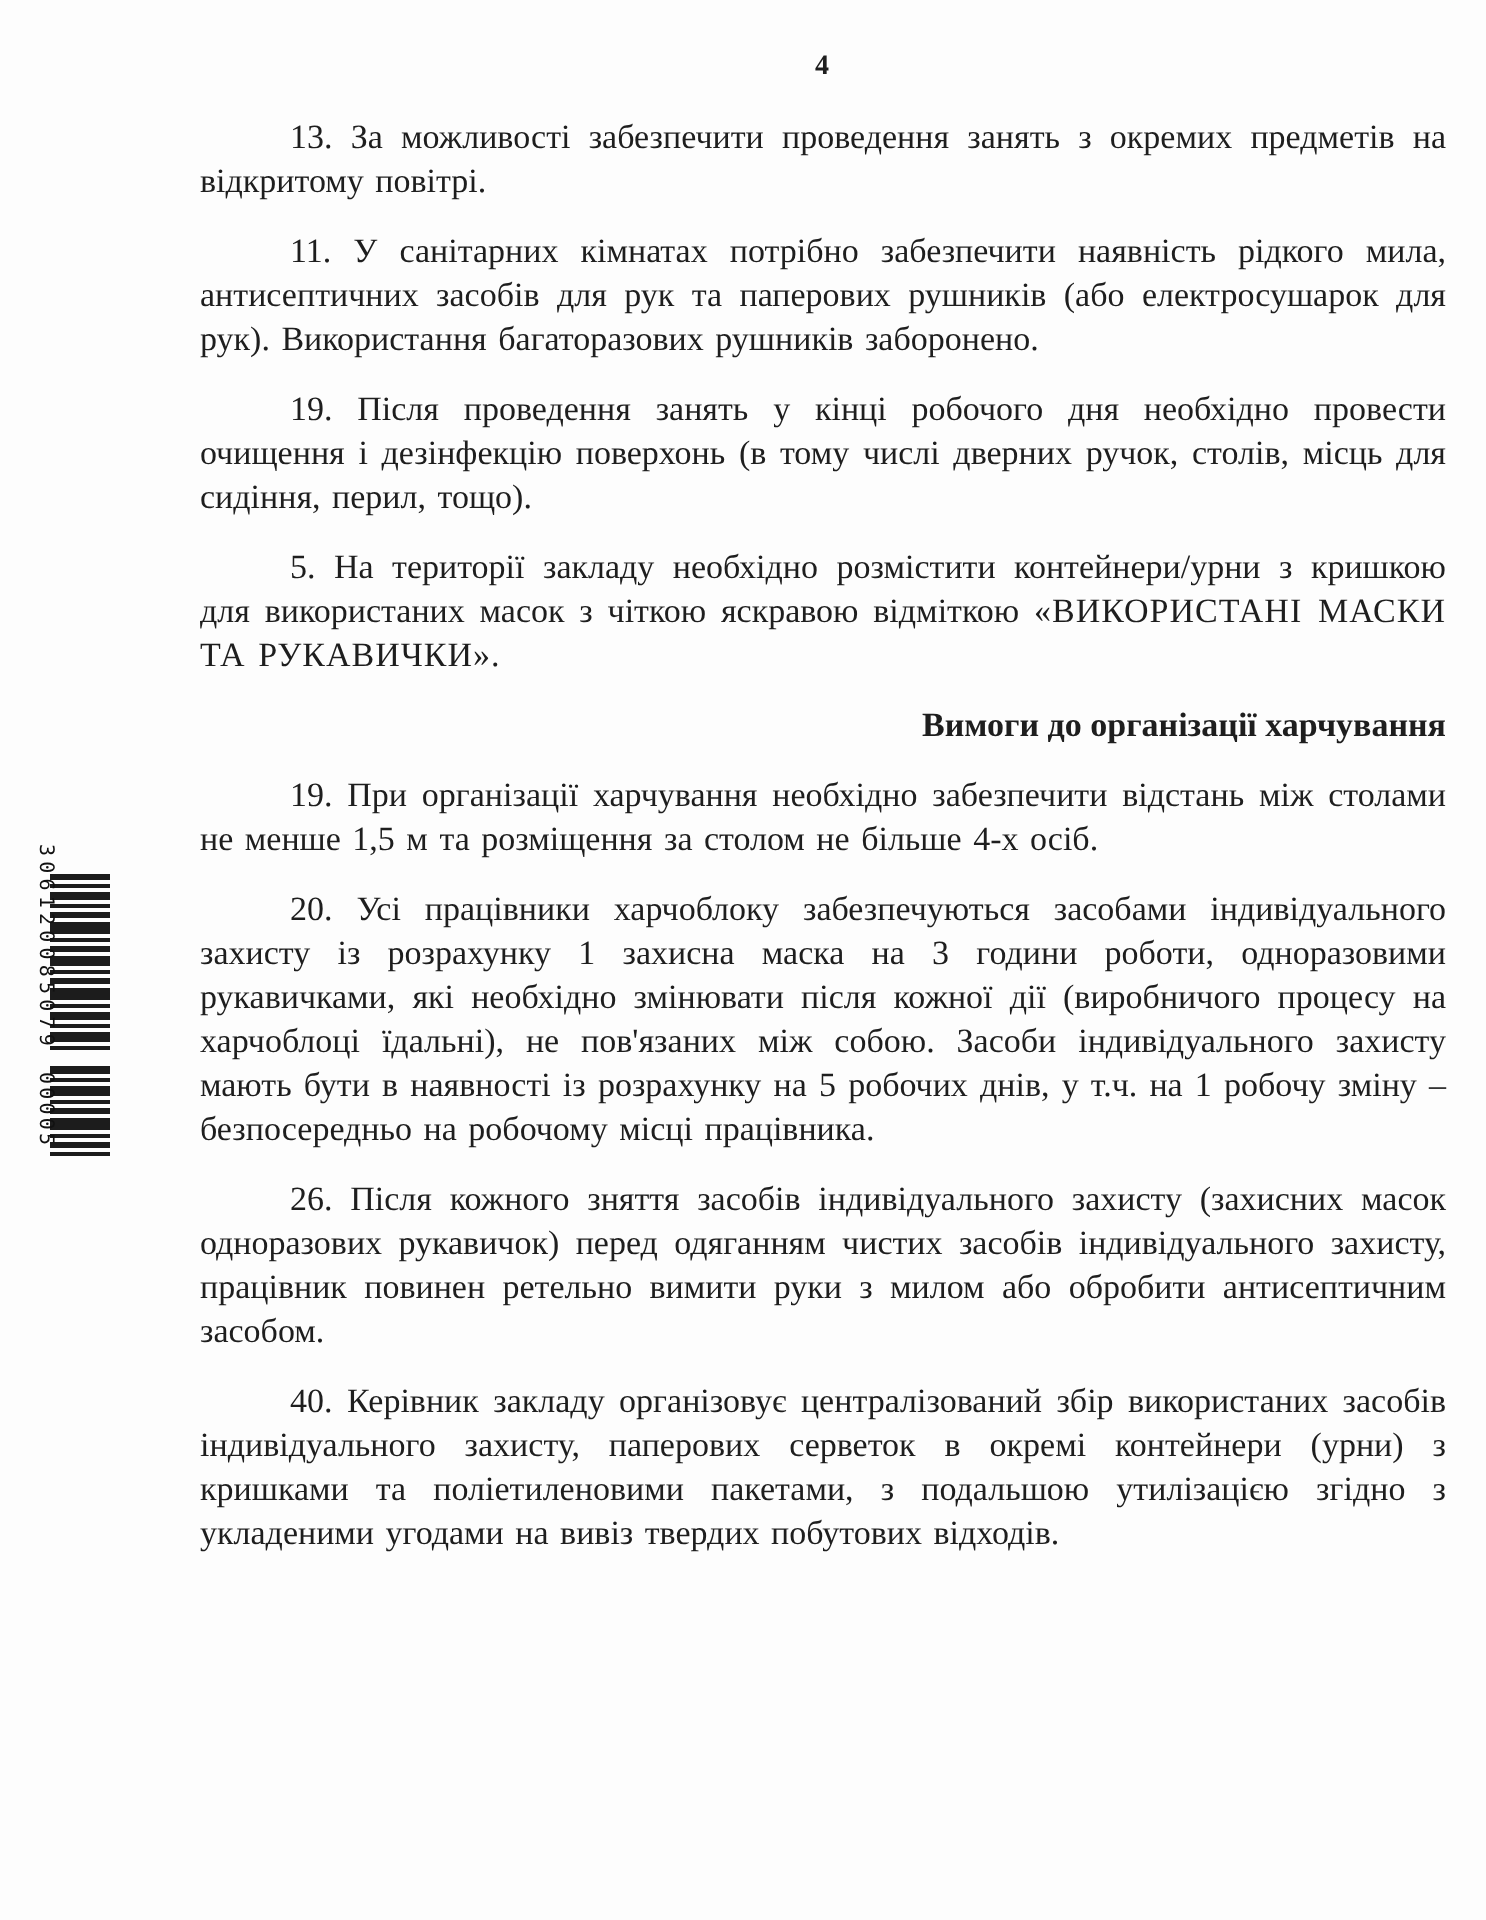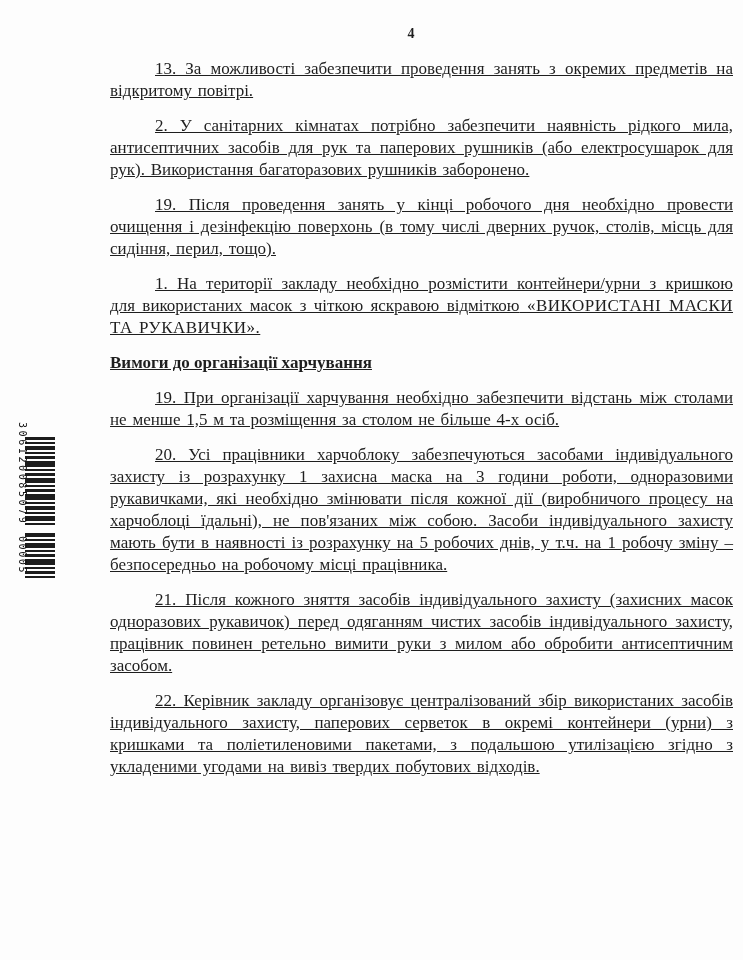--- a/index.html
+++ b/index.html
@@ -14,38 +14,37 @@
   .page-number{
     position:absolute;
     top:26px;left:100px;width:623px;
     text-align:center;
     font-size:14px;
     font-weight:bold;
     letter-spacing:1px;
   }
   .content{
     position:absolute;
-    top:58px;left:110px;width:623px;
+    top:58px;left:100px;width:623px;
     font-size:17px;
     line-height:22px;
-    text-decoration:underline;
   }
   .content p{
     margin:0 0 13px 0;
     text-indent:45px;
     text-align:justify;
     text-align-last:left;
     word-spacing:1.5px;
   }
   .content h2{
     margin:0 0 13px 0;
     font-size:17px;
     line-height:22px;
     font-weight:bold;
-    text-align:left;
+    text-align:right;
   }
   .caps-emphasis{
     font-style:normal;
     letter-spacing:0.5px;
   }
   
   .barcode{position:absolute;left:0;top:0;width:60px;height:960px;}
   .barcode-bars{position:absolute;left:25px;top:437px;}
   .barcode-digits{
     position:absolute;
@@ -97,25 +96,25 @@
         <rect x="0" y="139" width="30" height="2"></rect>
       </g>
     </svg>
     <span class="barcode-digits digits-main">306120085079</span>
     <span class="barcode-digits digits-tail">00005</span>
   </div>
 
   <div class="content">
 
     <p>13. За можливості забезпечити проведення занять з окремих предметів на відкритому повітрі.</p>
-    <p>2. У санітарних кімнатах потрібно забезпечити наявність рідкого мила, антисептичних засобів для рук та паперових рушників (або електросушарок для рук). Використання багаторазових рушників заборонено.</p>
+    <p>11. У санітарних кімнатах потрібно забезпечити наявність рідкого мила, антисептичних засобів для рук та паперових рушників (або електросушарок для рук). Використання багаторазових рушників заборонено.</p>
     <p>19. Після проведення занять у кінці робочого дня необхідно провести очищення і дезінфекцію поверхонь (в тому числі дверних ручок, столів, місць для сидіння, перил, тощо).</p>
-    <p><span>1. На території закладу необхідно розмістити контейнери/урни з кришкою для використаних масок з чіткою яскравою відміткою</span> <span class="caps-emphasis">«ВИКОРИСТАНІ МАСКИ ТА РУКАВИЧКИ».</span></p>
+    <p><span>5. На території закладу необхідно розмістити контейнери/урни з кришкою для використаних масок з чіткою яскравою відміткою</span> <span class="caps-emphasis">«ВИКОРИСТАНІ МАСКИ ТА РУКАВИЧКИ».</span></p>
 
     <h2>Вимоги до організації харчування</h2>
 
     <p>19. При організації харчування необхідно забезпечити відстань між столами не менше 1,5 м та розміщення за столом не більше 4-х осіб.</p>
     <p>20. Усі працівники харчоблоку забезпечуються засобами індивідуального захисту із розрахунку 1 захисна маска на 3 години роботи, одноразовими рукавичками, які необхідно змінювати після кожної дії (виробничого процесу на харчоблоці їдальні), не пов'язаних між собою. Засоби індивідуального захисту мають бути в наявності із розрахунку на 5 робочих днів, у т.ч. на 1 робочу зміну – безпосередньо на робочому місці працівника.</p>
-    <p>21. Після кожного зняття засобів індивідуального захисту (захисних масок одноразових рукавичок) перед одяганням чистих засобів індивідуального захисту, працівник повинен ретельно вимити руки з милом або обробити антисептичним засобом.</p>
-    <p>22. Керівник закладу організовує централізований збір використаних засобів індивідуального захисту, паперових серветок в окремі контейнери (урни) з кришками та поліетиленовими пакетами, з подальшою утилізацією згідно з укладеними угодами на вивіз твердих побутових відходів.</p>
+    <p>26. Після кожного зняття засобів індивідуального захисту (захисних масок одноразових рукавичок) перед одяганням чистих засобів індивідуального захисту, працівник повинен ретельно вимити руки з милом або обробити антисептичним засобом.</p>
+    <p>40. Керівник закладу організовує централізований збір використаних засобів індивідуального захисту, паперових серветок в окремі контейнери (урни) з кришками та поліетиленовими пакетами, з подальшою утилізацією згідно з укладеними угодами на вивіз твердих побутових відходів.</p>
 
   </div>
 </div>
 
 </body></html>

